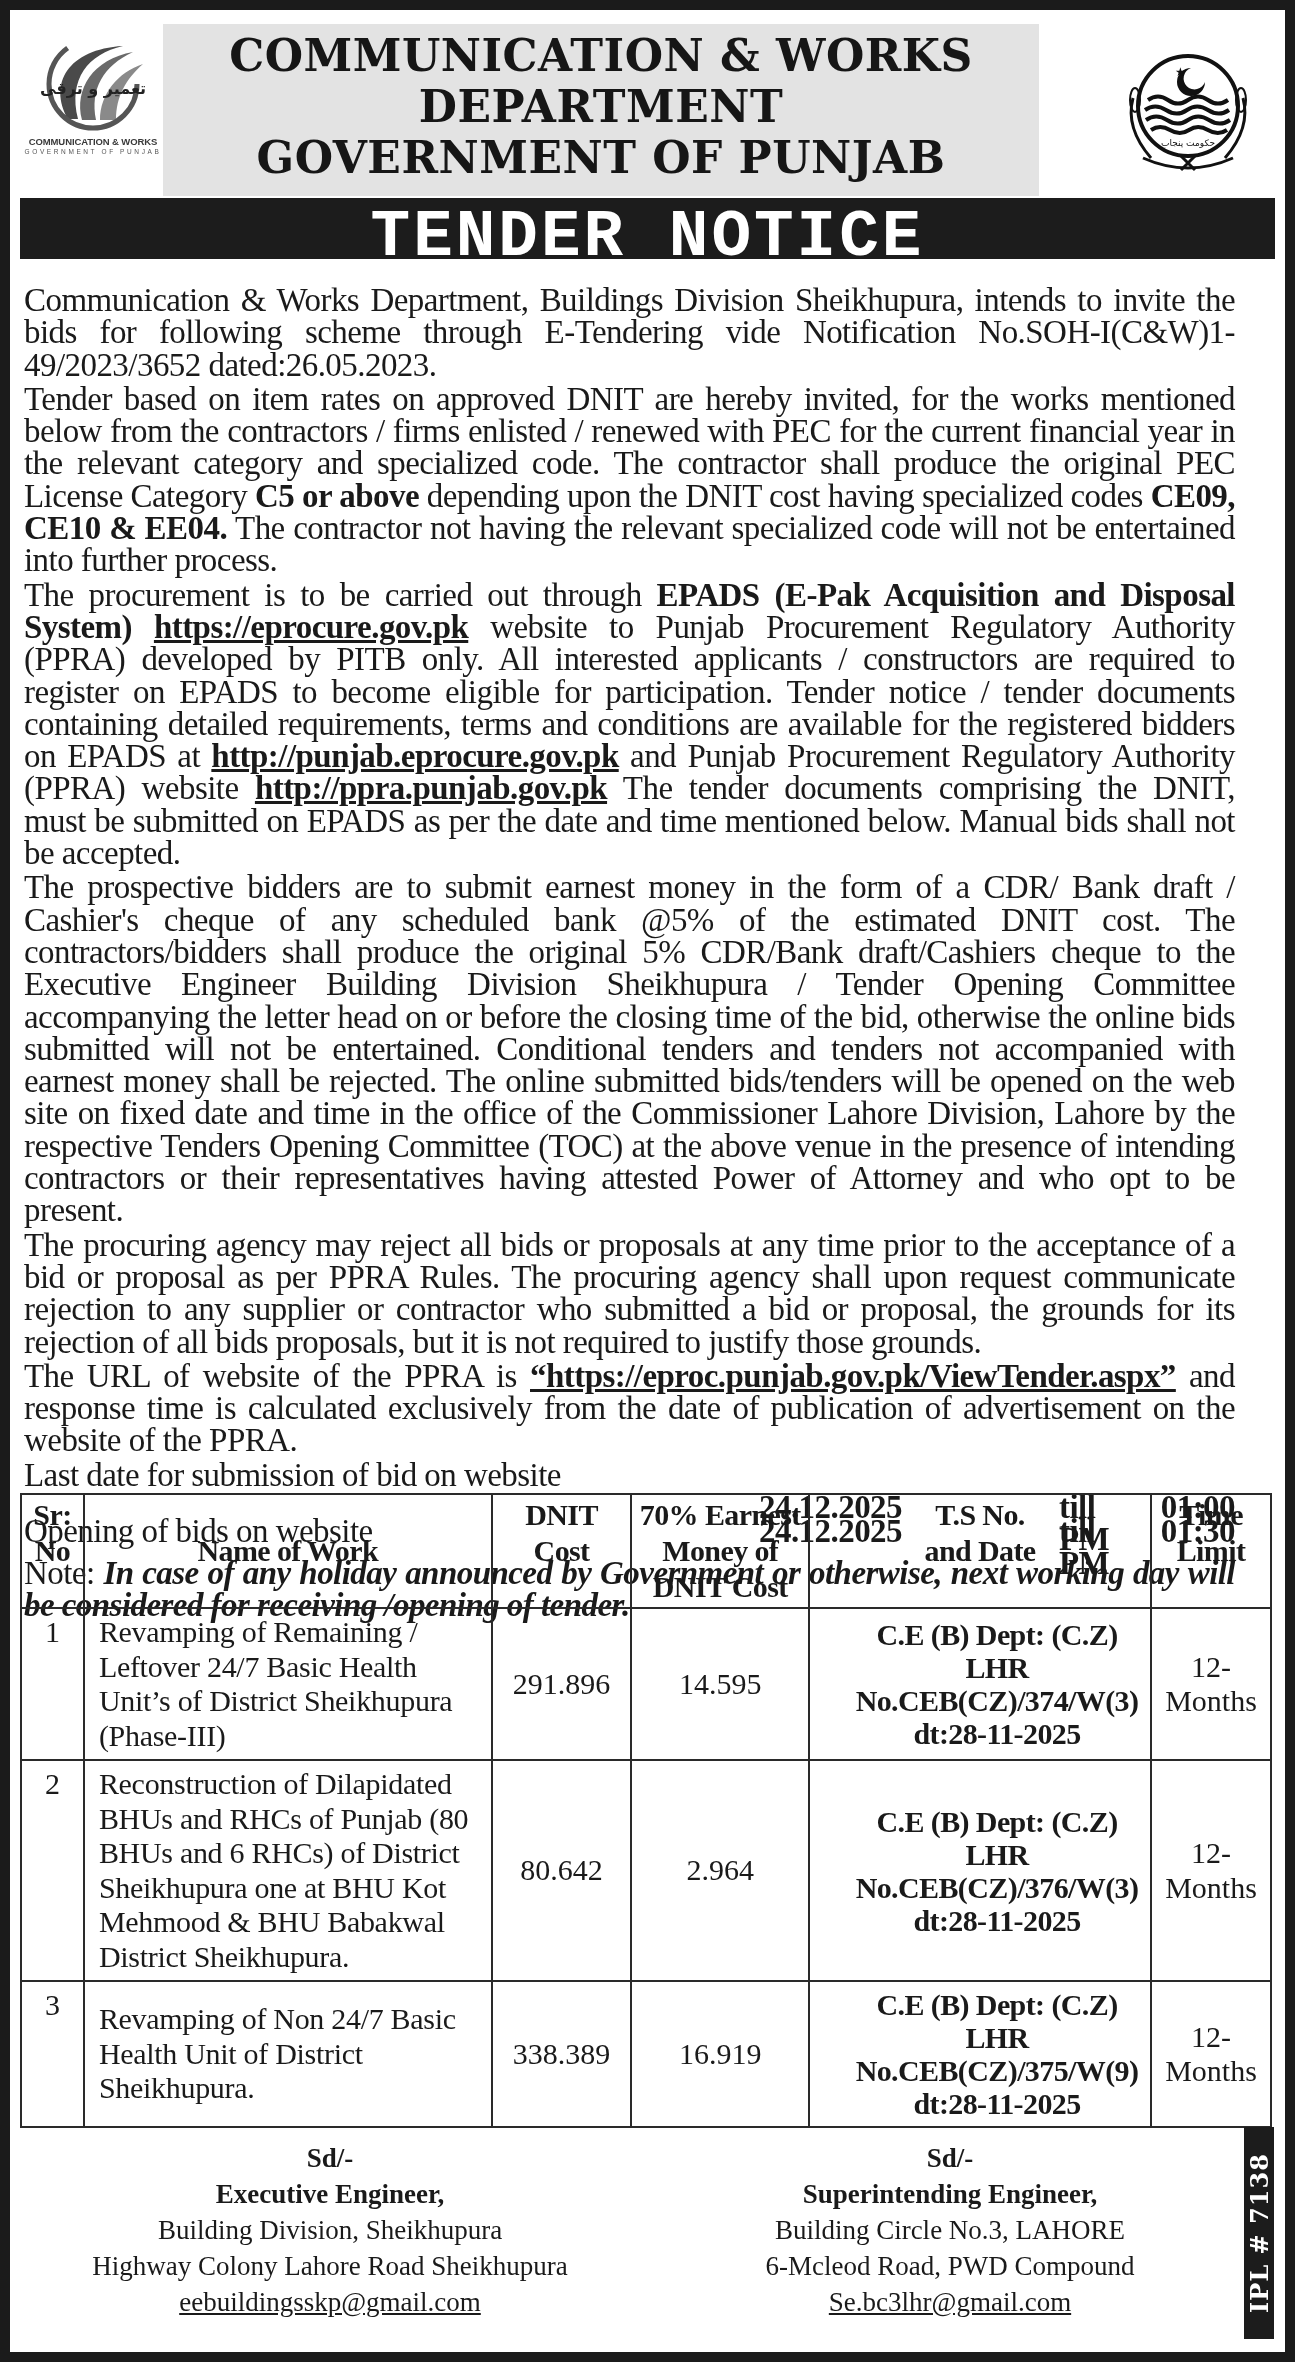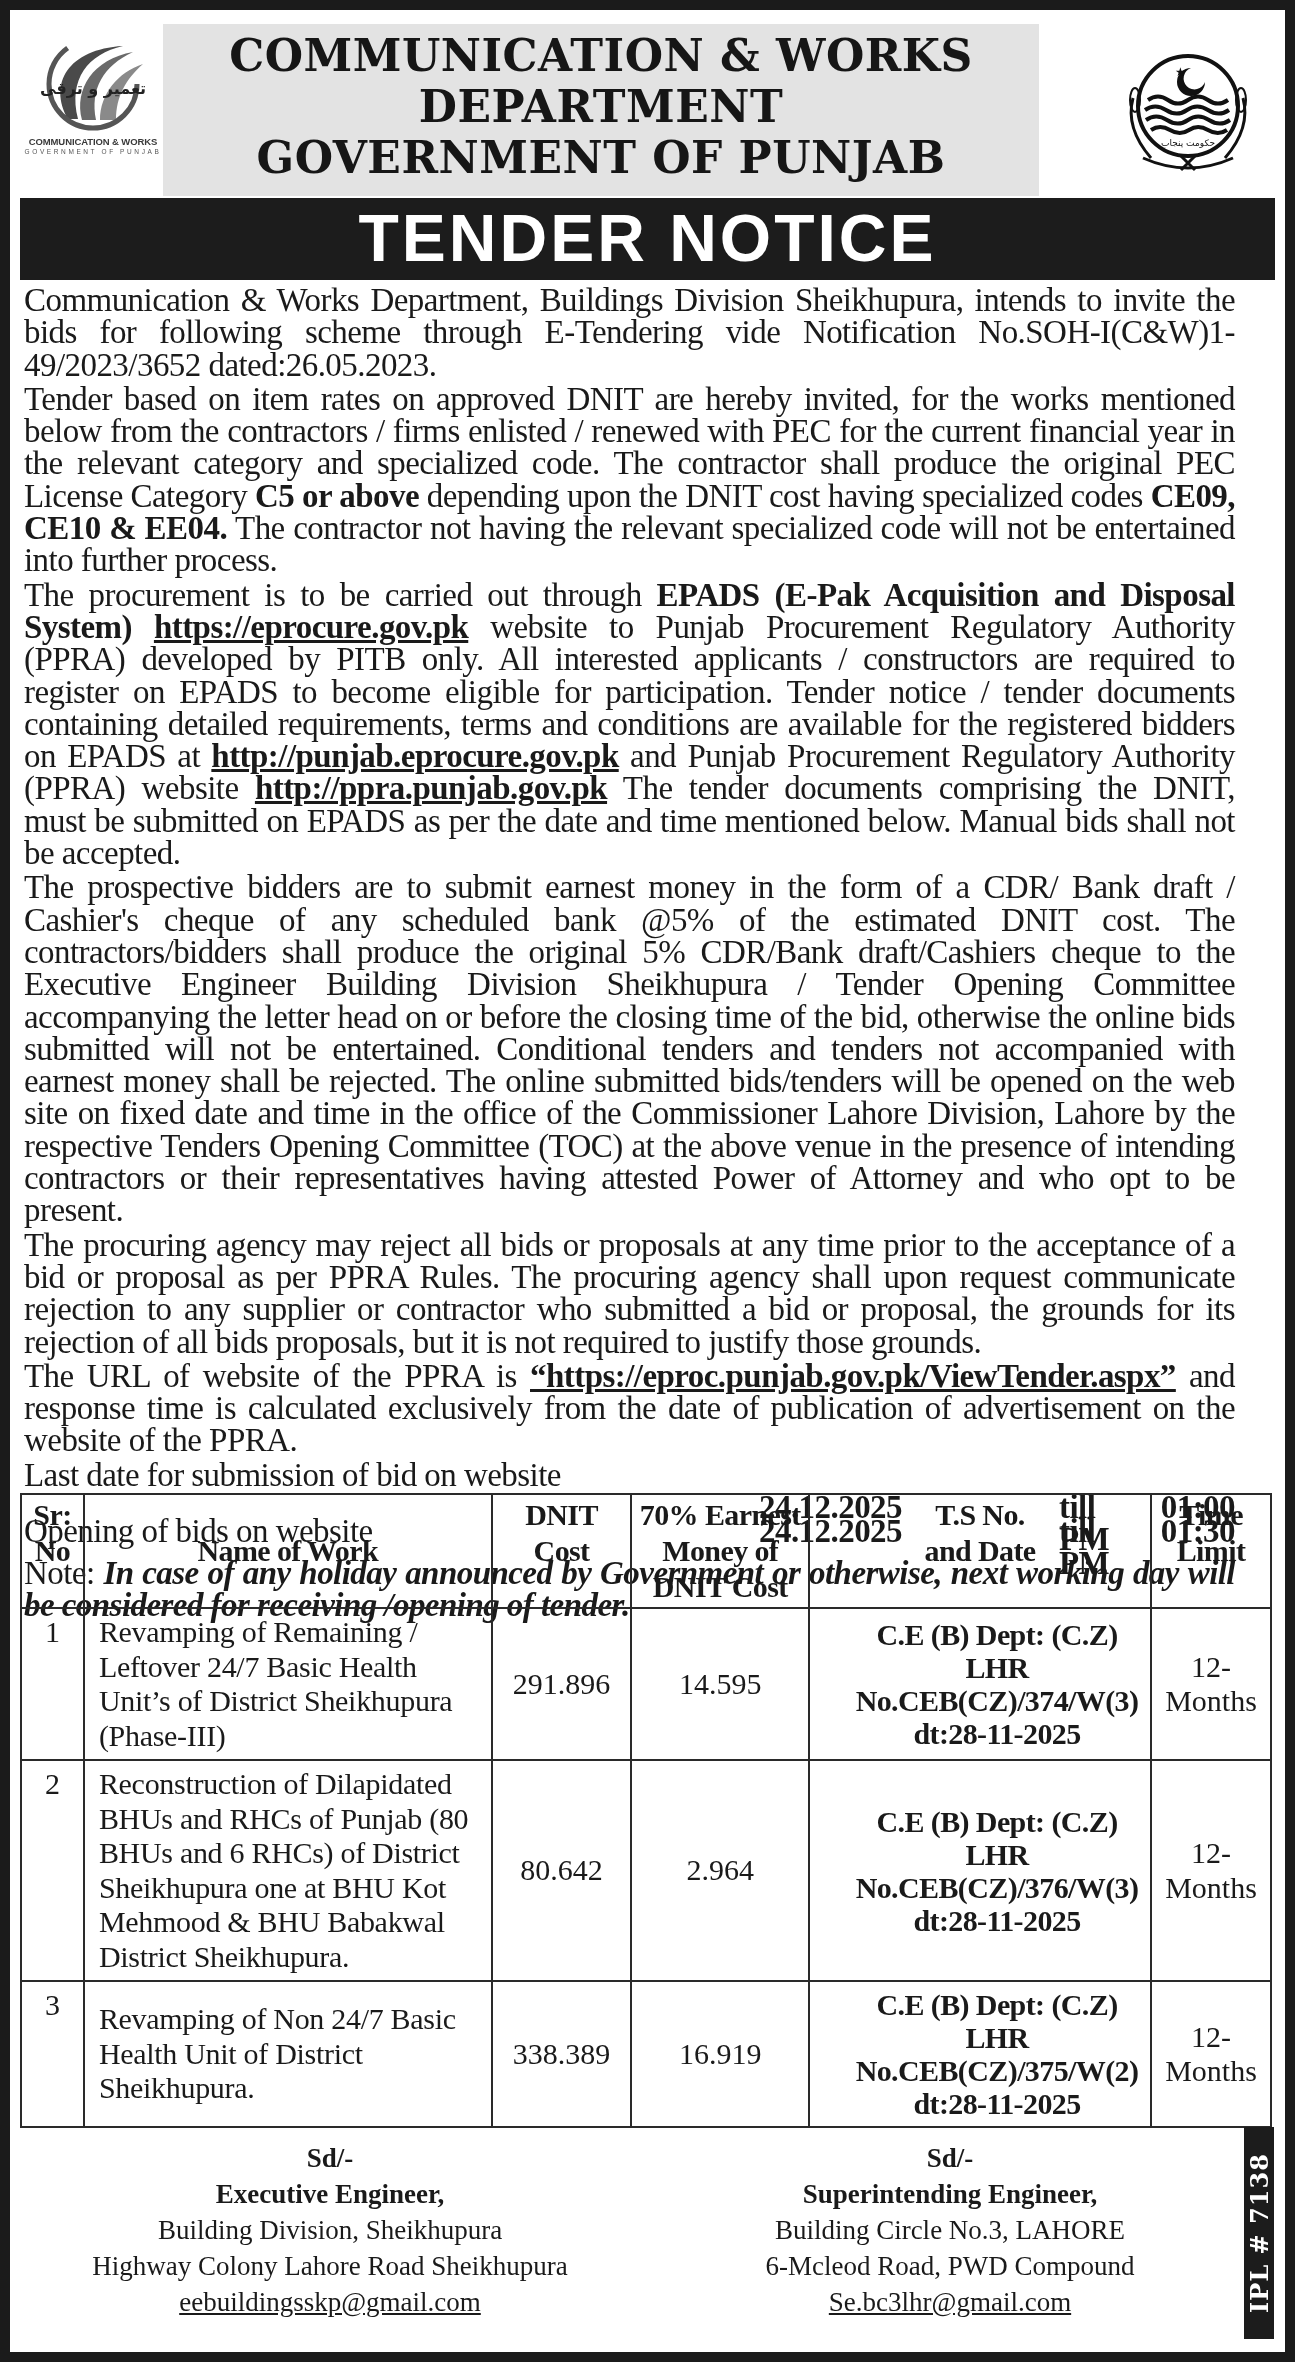--- a/index.html
+++ b/index.html
@@ -17,23 +17,23 @@
   .title-box {
     position: absolute; left: 153px; top: 14px; width: 876px; height: 172px;
     background: #e3e3e3; text-align: center; padding-top: 6px;
   }
   .title-box div {
     font-family: "DejaVu Serif", serif; font-weight: bold; font-size: 44px; line-height: 51px;
     color: #161616; letter-spacing: 0.5px;
   }
   .seal { position: absolute; right: 12px; top: 28px; width: 150px; height: 150px; }
   .banner {
-    position: absolute; left: 20px; top: 198px; width: 1255px; height: 82px;
+    position: absolute; left: 20px; top: 198px; width: 1255px; height: 61px;
     background: #1c1c1c; color: #fff; text-align: center;
-    font-family: Liberation Sans, sans-serif; font-weight: bold; font-size: 66px; line-height: 80px; letter-spacing: 3px;
+    font-family: Liberation Mono, monospace; font-weight: bold; font-size: 66px; line-height: 80px; letter-spacing: 3px;
   }
   .content {
     position: absolute; left: 24px; top: 284px; width: 1211px;
     font-size: 33px; line-height: 32.3px; text-align: justify; letter-spacing: -0.55px;
   }
   .content p { margin-bottom: 2px; }
   .content b { font-weight: bold; }
   .content .lnk { font-weight: bold; text-decoration: underline; }
   .dates { position: relative; height: 66px; }
   .dates .row { position: absolute; left: 0; width: 1211px; height: 32px; }
@@ -174,21 +174,21 @@
       <td>80.642</td>
       <td>2.964</td>
       <td class="ts"><span>C.E (B) Dept: (C.Z) LHR</span><br><span>No.CEB(CZ)/376/W(3)</span><br><span>dt:28-11-2025</span></td>
       <td><span>12-</span><br><span>Months</span></td>
     </tr>
     <tr style="height:118px;">
       <td class="sr">3</td>
       <td class="name">Revamping of Non 24/7 Basic Health Unit of District Sheikhupura.</td>
       <td>338.389</td>
       <td>16.919</td>
-      <td class="ts"><span>C.E (B) Dept: (C.Z) LHR</span><br><span>No.CEB(CZ)/375/W(2)</span><br><span>dt:28-11-2025</span></td>
+      <td class="ts"><span>C.E (B) Dept: (C.Z) LHR</span><br><span>No.CEB(CZ)/375/W(9)</span><br><span>dt:28-11-2025</span></td>
       <td><span>12-</span><br><span>Months</span></td>
     </tr>
   </tbody>
 </table>
 
 <div class="sig sig-left">
   <div class="b">Sd/-</div>
   <div class="b">Executive Engineer,</div>
   <div>Building Division, Sheikhupura</div>
   <div>Highway Colony Lahore Road Sheikhupura</div>

